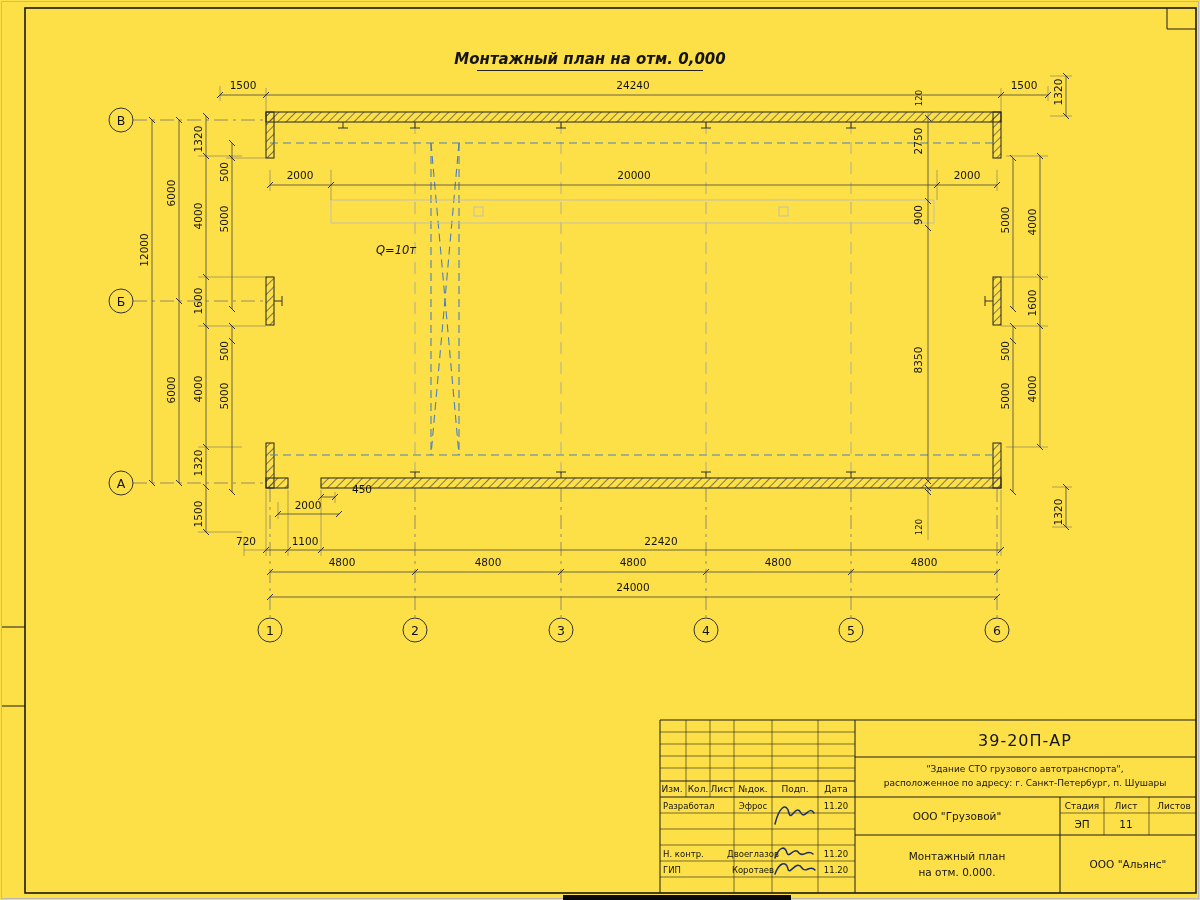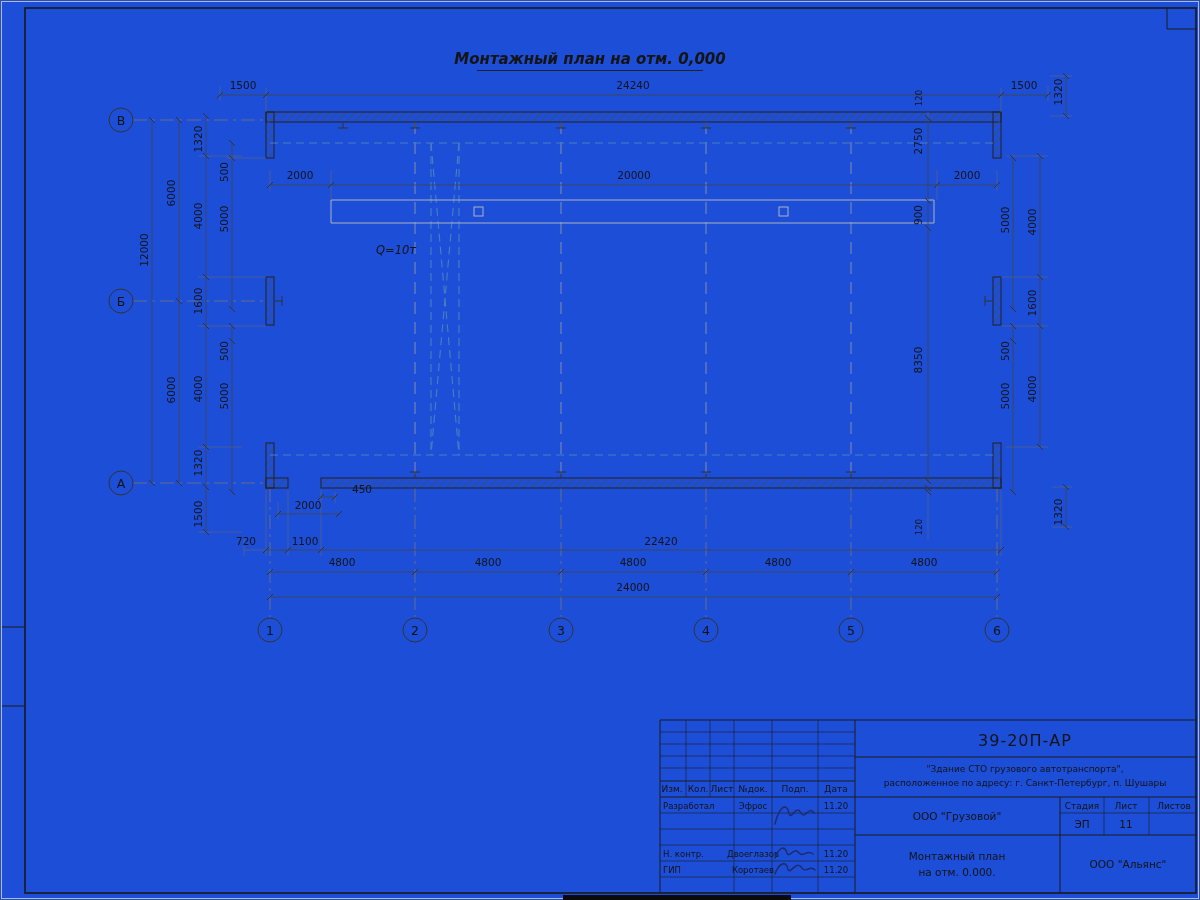--- a/index.html
+++ b/index.html
@@ -1,16 +1,16 @@
 <!DOCTYPE html>
 <html><head>
 <meta charset="utf-8">
 <style>
   html,body{margin:0;padding:0;background:#d9d9d9;}
-  .sheet{width:1200px;height:900px;background:#1d4ed8;position:relative;margin:0 auto;overflow:hidden;}
+  .sheet{width:1200px;height:900px;background:#fde047;position:relative;margin:0 auto;overflow:hidden;}
   svg{display:block;width:1200px;height:900px;}
   text{font-family:"DejaVu Sans","Liberation Sans",sans-serif;font-size:10.5px;fill:#141414;}
   .t-title{font-size:15px;font-style:italic;font-weight:bold;}
   .t-axis{font-size:12.5px;}
   .t-dim{font-size:10.5px;}
   .t-dimsm{font-size:8.5px;}
   .t-crane{font-size:11.5px;font-style:italic;}
   .t-tb{font-size:9px;}
   .t-tbsm{font-size:8.5px;}
   .t-tbmed{font-size:10.5px;}

